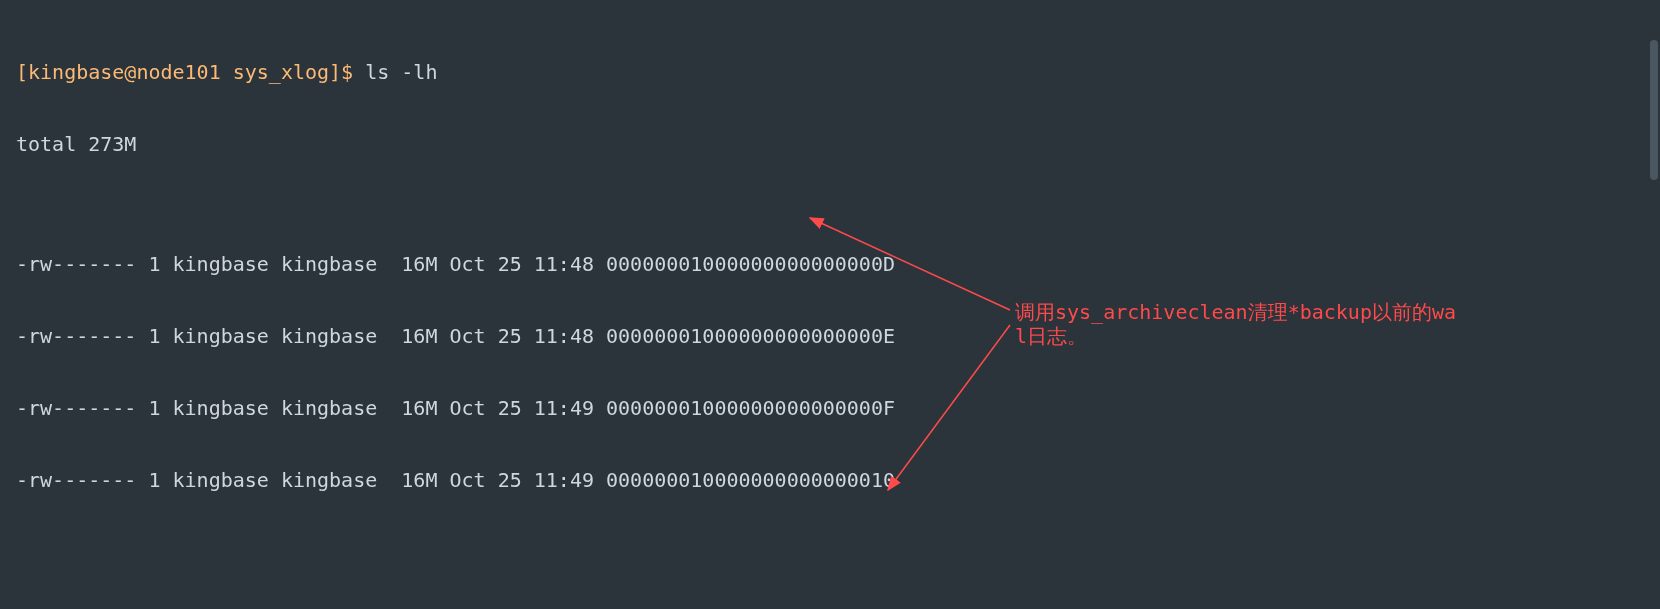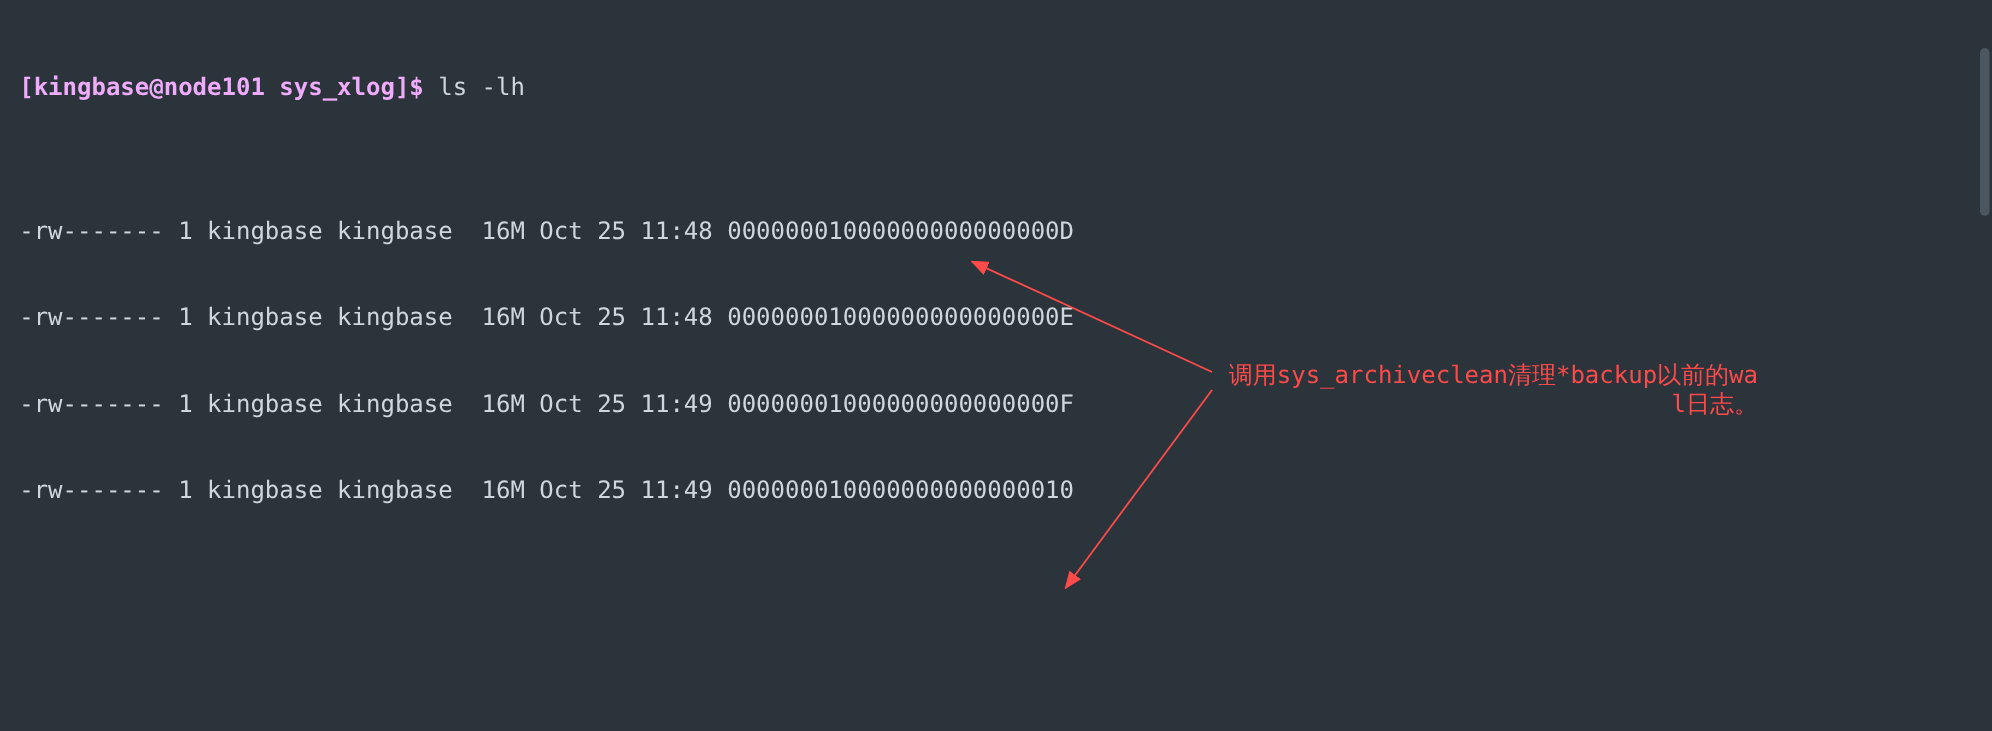--- a/index.html
+++ b/index.html
@@ -14,55 +14,54 @@
     color: #cfd7de;
     overflow: hidden;
     position: relative;
   }
   .terminal {
     padding: 12px 16px;
     white-space: pre;
     position: relative;
   }
   .prompt {
-    color: #f0abfc;
-    font-weight: bold;
+    color: #fdba74;
   }
   .annotation-arrows {
     position: absolute;
     top: 0;
     left: 0;
     pointer-events: none;
   }
   .annotation-text {
     position: absolute;
     color: #ff4a4a;
     font-family: "Consolas", "Menlo", "Monaco", monospace;
     font-size: 20px;
     line-height: 24px;
     max-width: 450px;
     white-space: normal;
     word-break: break-all;
-    text-align: right;
   }
   .scroll-handle {
     position: absolute;
     right: 2px;
     top: 40px;
     width: 8px;
     height: 140px;
     background: #4a5660;
     border-radius: 4px;
   }
 </style>
 </head>
 <body>
 
 <div class="terminal">
   <div><span class="prompt">[kingbase@node101 sys_xlog]$ </span><span>ls -lh</span></div>
+  <div>total 273M</div>
   <div></div>
   <div>-rw------- 1 kingbase kingbase  16M Oct 25 11:48 00000001000000000000000D</div>
   <div>-rw------- 1 kingbase kingbase  16M Oct 25 11:48 00000001000000000000000E</div>
   <div>-rw------- 1 kingbase kingbase  16M Oct 25 11:49 00000001000000000000000F</div>
   <div>-rw------- 1 kingbase kingbase  16M Oct 25 11:49 000000010000000000000010</div>
   
   
 
   
 

